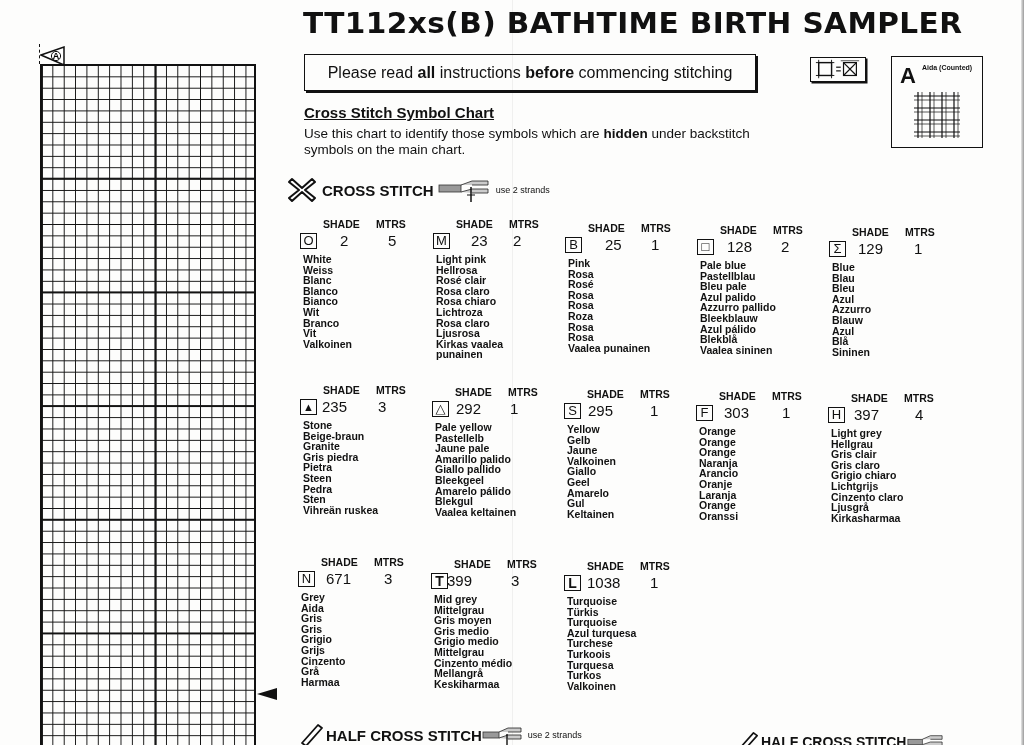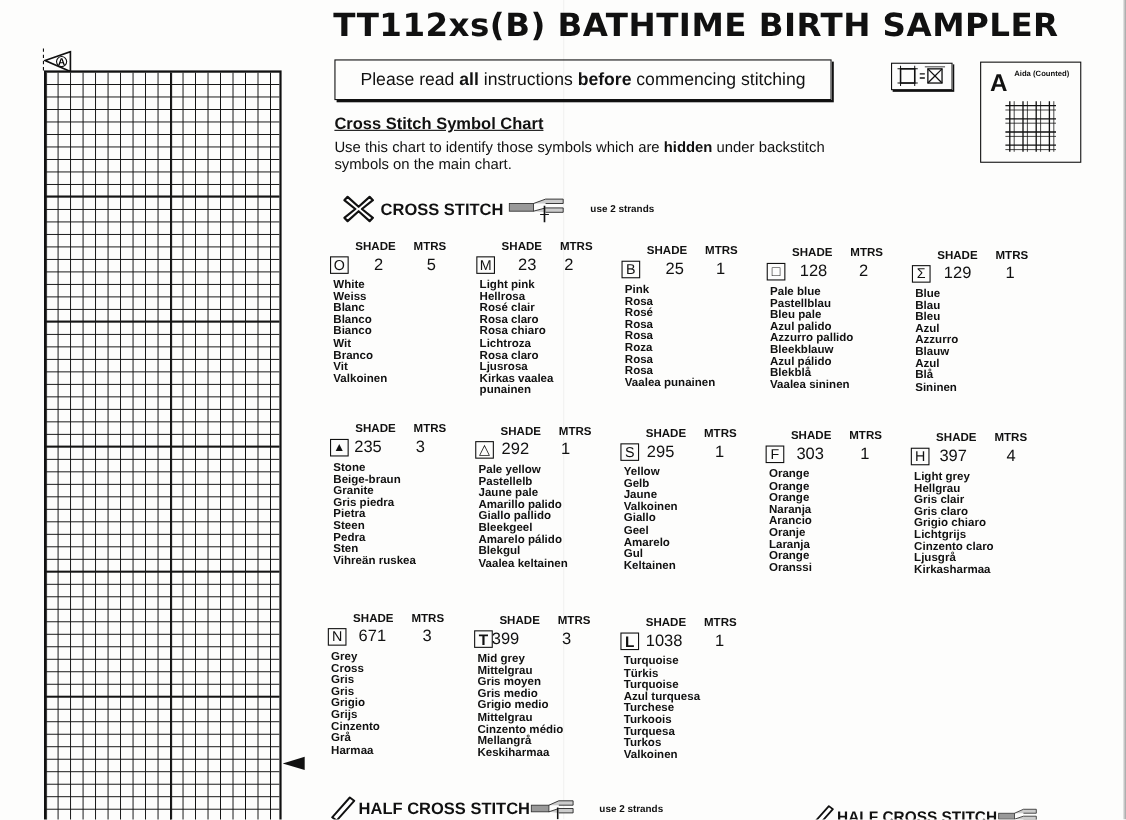--- a/index.html
+++ b/index.html
@@ -28,22 +28,22 @@
   #aida-letter{position:absolute;left:8px;top:6px;font-weight:bold;font-size:22px;}
   #aida-label{position:absolute;left:30px;top:7px;font-size:7px;font-weight:bold;white-space:nowrap;}
   #aida-weave{position:absolute;left:20px;top:33px;}
 
   #chart-heading{left:304px;top:104px;font-size:15px;font-weight:bold;text-decoration:underline;}
   #chart-desc{left:304px;top:126px;font-size:13.5px;line-height:16px;width:480px;}
   #chart-desc b{font-weight:bold;}
 
   .sec-head{display:flex;align-items:center;white-space:nowrap;}
   .sec-title{font-weight:bold;font-size:15px;margin-left:6px;}
-  .strands{font-size:9px;font-weight:bold;margin-left:23px;}
-  #cross-head{left:312px;top:177px;}
+  .strands{font-size:9px;font-weight:normal;margin-left:6px;}
+  #cross-head{left:288px;top:177px;}
   #half-head-1{left:300px;top:723px;}
   #half-head-2{left:737px;top:731px;}
 
   .entry{position:absolute;width:130px;}
   .entry .hdr{position:absolute;top:0;font-size:10.5px;font-weight:bold;white-space:nowrap;}
   .entry .hdr .shade{position:absolute;left:23px;}
   .entry .hdr .mtrs{position:absolute;left:76px;}
   .entry .sym{position:absolute;left:0;top:15px;width:17px;height:16px;border:1.2px solid #111;box-sizing:border-box;font-size:13px;line-height:14px;text-align:center;}
   .entry .sym.filled{font-size:11px;}
   .entry .num{position:absolute;top:14px;font-size:15px;white-space:nowrap;}
@@ -318,21 +318,21 @@
     <div class="entry" style="left: 298px; top: 556px;">
       <div class="hdr">
         <span class="shade">SHADE</span>
         <span class="mtrs">MTRS</span>
       </div>
       <div class="sym" style="">N</div>
       <span class="num" style="left:28px">671</span>
       <span class="num" style="left:86px">3</span>
       <div class="colors">
         <div>Grey</div>
-        <div>Cross</div>
+        <div>Aida</div>
         <div>Gris</div>
         <div>Gris</div>
         <div>Grigio</div>
         <div>Grijs</div>
         <div>Cinzento</div>
         <div>Grå</div>
         <div>Harmaa</div>
       </div>
     </div>
     <div class="entry" style="left: 431px; top: 558px;">

